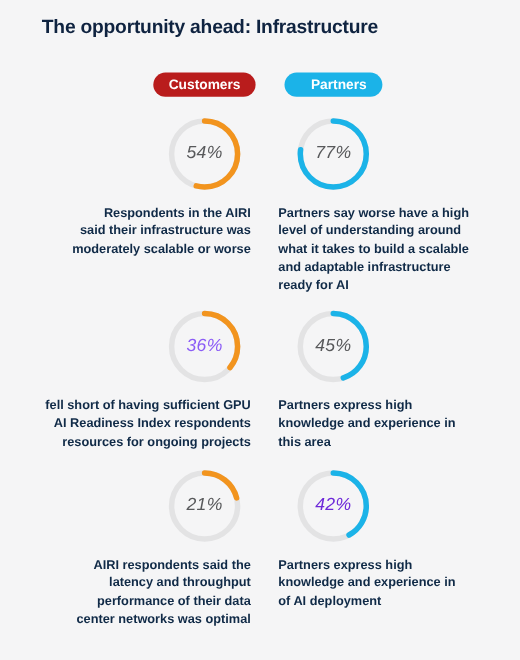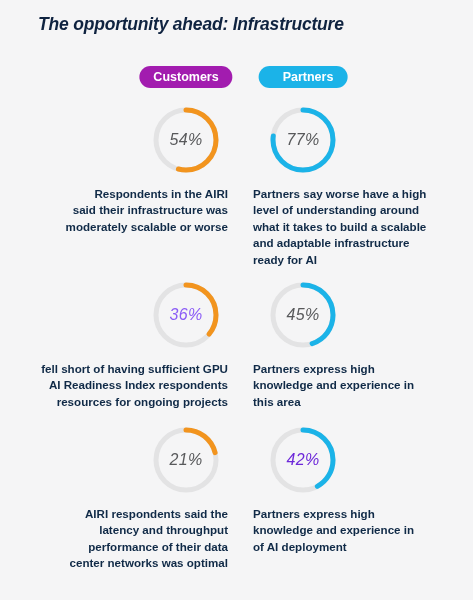--- a/index.html
+++ b/index.html
@@ -129,24 +129,24 @@
     right: 8px;
     text-align: left;
   }
   .caption .ln { display: block; white-space: nowrap; }
 </style>
 </head>
 <body style="background: rgb(245, 245, 246);">
 
 <div class="page">
 
-  <div class="title" style="color: rgb(15, 35, 64); font-style: italic;">The opportunity ahead: Infrastructure</div>
+  <div class="title" style="color: rgb(15, 35, 64);">The opportunity ahead: Infrastructure</div>
 
   <div class="badges">
-    <div class="badge badge-customers" style="background: #a21caf;">Customers</div>
+    <div class="badge badge-customers" style="background: #b91c1c;">Customers</div>
     <div class="badge badge-partners" style="background: rgb(27, 179, 232); padding-left: 24px;">Partners</div>
   </div>
 
   <div class="rows">
 
     <div class="row row-0">
       <div class="cell cell-left">
         <div class="donut-wrap">
           <div class="donut">
             <svg viewBox="0 0 72 72">

